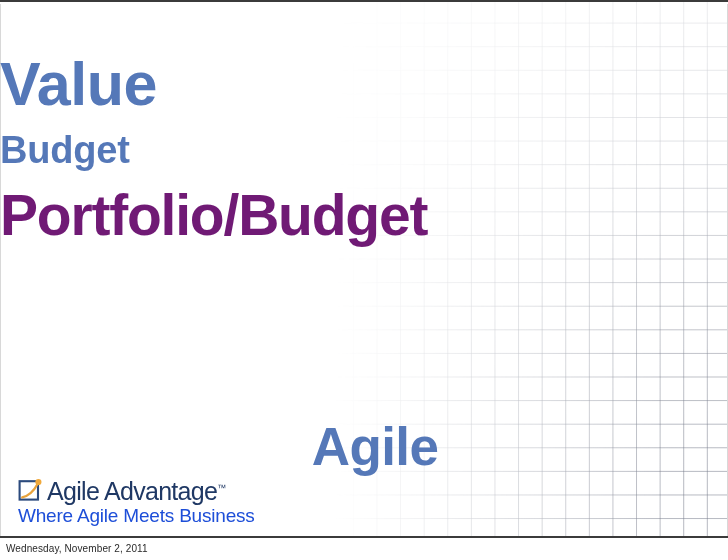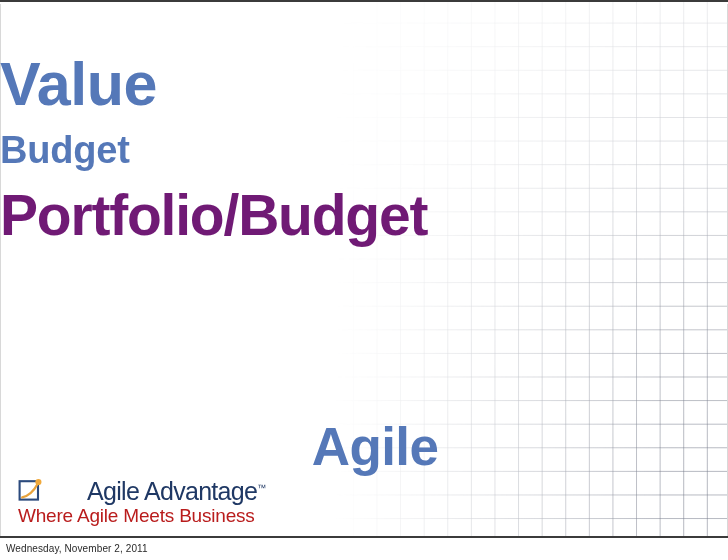--- a/index.html
+++ b/index.html
@@ -135,33 +135,32 @@
     margin-bottom: 2px;
   }
   .logo-wordmark {
     font-size: 25px;
     font-weight: 400;
     color: #1f3864;
     line-height: 1.0;
     letter-spacing: -0.7px;
     white-space: nowrap;
     position: relative;
-    margin-left: 40px;
   }
   .logo-tm {
     font-size: 9px;
     vertical-align: super;
     color: #1f3864;
     letter-spacing: 0;
   }
   .logo-tagline {
     margin-top: 2px;
     font-size: 19px;
     font-weight: 400;
-    color: #b91c1c;
+    color: #1d4ed8;
     line-height: 1.05;
     letter-spacing: -0.2px;
     white-space: nowrap;
   }
 
   
   .footer-date {
     position: absolute;
     left: 6px;
     top: 543px;

